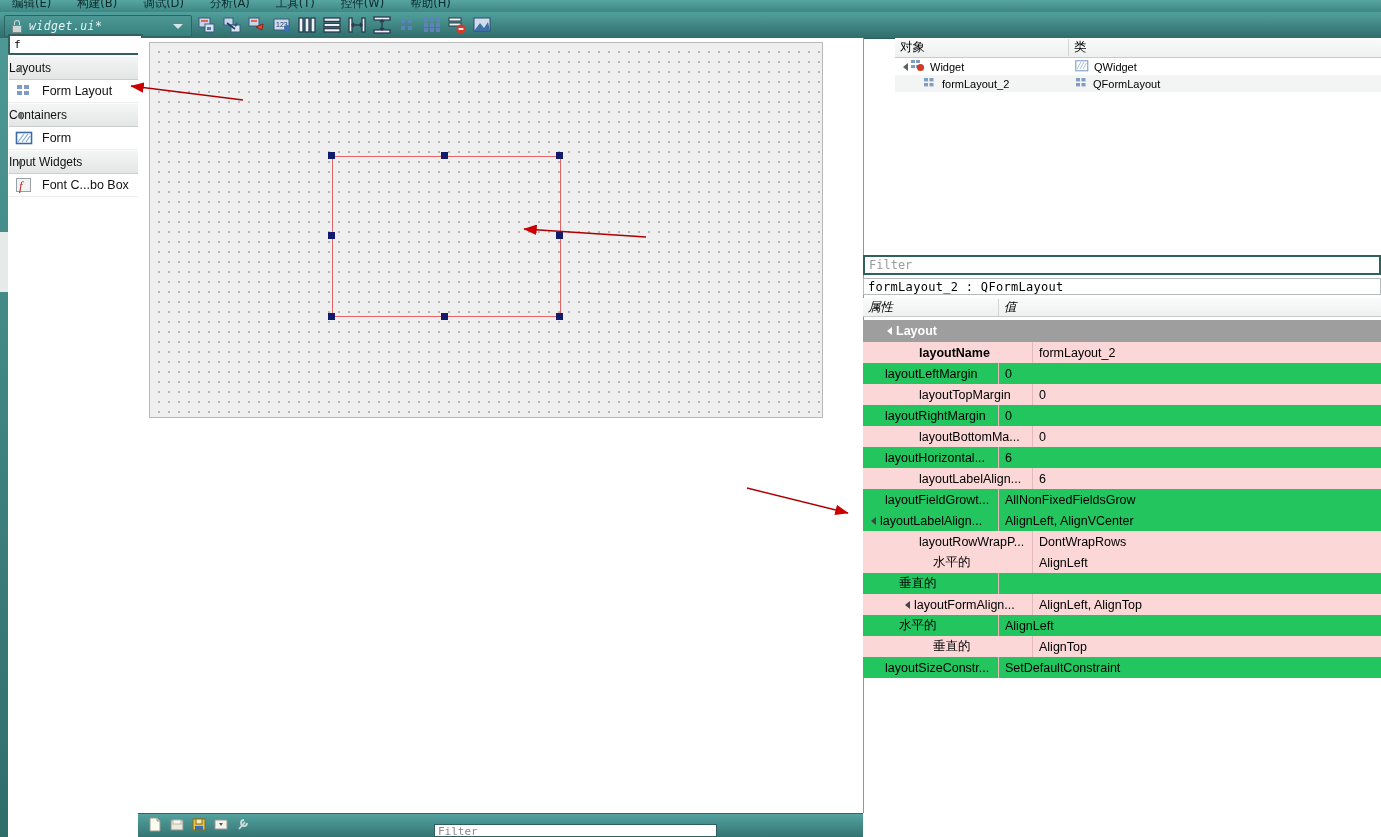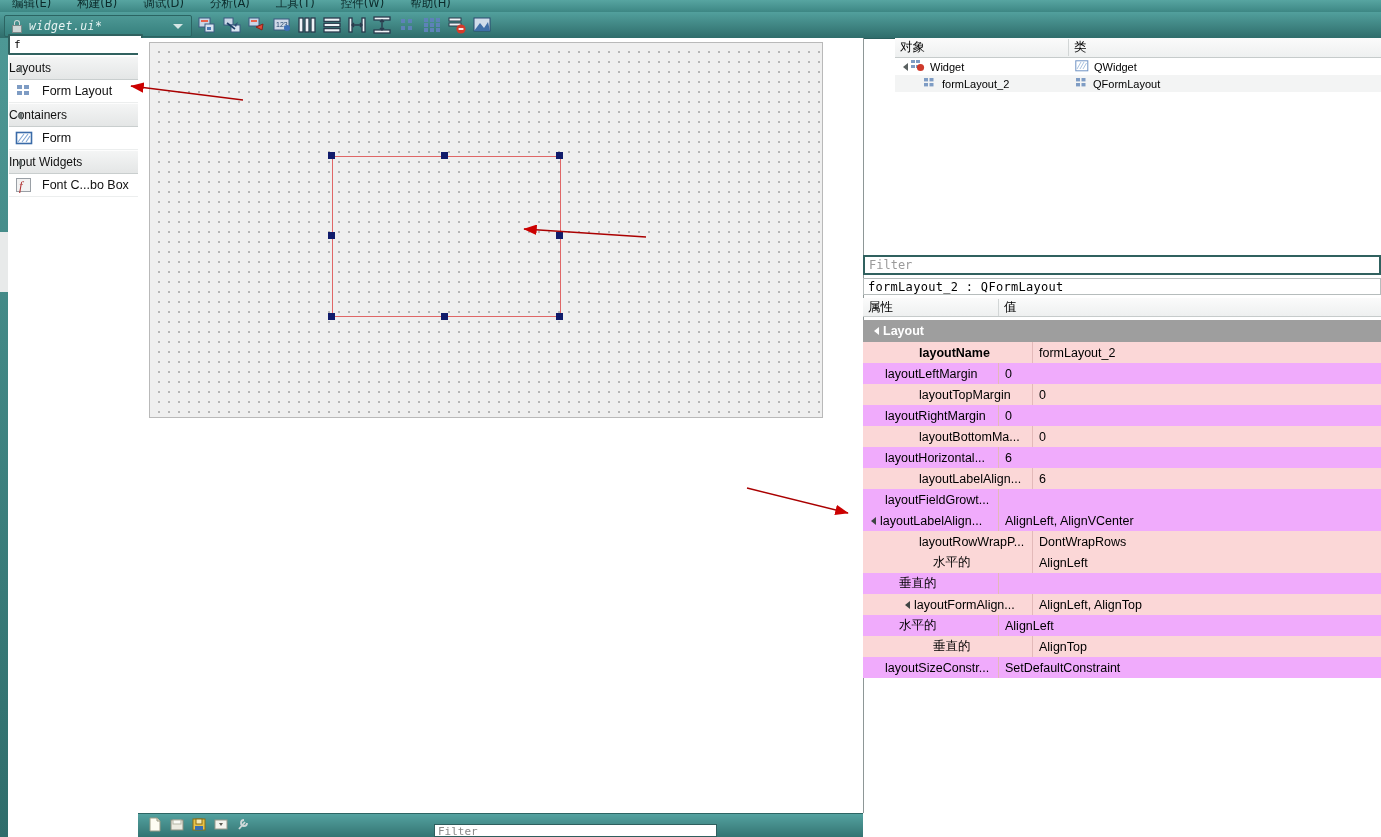--- a/index.html
+++ b/index.html
@@ -165,37 +165,37 @@
   .propobj{
     left:863px;top:278px;width:518px;height:17px;
     background:#fff;border:1px solid #b6bcbc;box-sizing:border-box;
     font-family:"DejaVu Sans Mono", monospace;font-size:12px;
     display:flex;align-items:center;padding-left:4px;letter-spacing:.3px;
   }
   .prophead{
     left:863px;top:298px;width:518px;height:19px;
     background:linear-gradient(#fbfbfb,#eef0f0);
     border-bottom:1px solid #c6cbcb;
-    display:flex;align-items:center;font-size:12.5px;box-sizing:border-box;
+    display:flex;align-items:center;font-size:12.5px;box-sizing:border-box;font-style:italic;
   }
   .prophead .c1{width:136px;padding-left:5px;box-sizing:border-box;border-right:1px solid #d2d6d6;}
   .prophead .c2{flex:1;padding-left:5px;box-sizing:border-box;}
   .proplist{left:863px;top:320px;width:518px;}
   .prow{display:flex;height:21px;align-items:center;font-size:12.5px;box-sizing:border-box;}
   .prow .c1{
     width:136px;box-sizing:border-box;display:flex;align-items:center;
     border-right:1px solid #e3b9b9;height:100%;
   }
   .prow .c2{flex:1;padding-left:6px;box-sizing:border-box;}
   .prow.group{
     background:#9e9e9e;color:#fff;font-weight:bold;height:22px;
   }
-  .prow.group .c1{border-right:none;padding-left:3px;}
+  .prow.group .c1{border-right:none;padding-left:16px;}
   .prow.pink-a{background:#fbd7d7;padding-left:34px;}
-  .prow.pink-b{background:#f0abfc;}
+  .prow.pink-b{background:#22c55e;}
   .prow .lbl{padding-left:22px;}
   .prow .lbl.sub{padding-left:36px;}
   .prow .lbl.bold{font-weight:bold;}
   .grp-tri{
     width:0;height:0;margin-left:8px;margin-right:4px;flex:none;
     border-top:4px solid transparent;border-bottom:4px solid transparent;
     border-right:5px solid #3f4444;
   }
   .grp-tri.white{border-right-color:#ffffff;}
 
@@ -564,20 +564,21 @@
   <div class="prow pink-a">
     <div class="c1">
         <span class="lbl">layoutLabelAlign...</span>
       </div>
     <div class="c2">6</div>
   </div>
   <div class="prow pink-b">
     <div class="c1">
         <span class="lbl">layoutFieldGrowt...</span>
       </div>
+    <div class="c2">AllNonFixedFieldsGrow</div>
   </div>
   <div class="prow pink-b">
     <div class="c1">
       <span class="grp-tri"></span>
       <span>layoutLabelAlign...</span>
     </div>
     <div class="c2">AlignLeft, AlignVCenter</div>
   </div>
   <div class="prow pink-a">
     <div class="c1">

